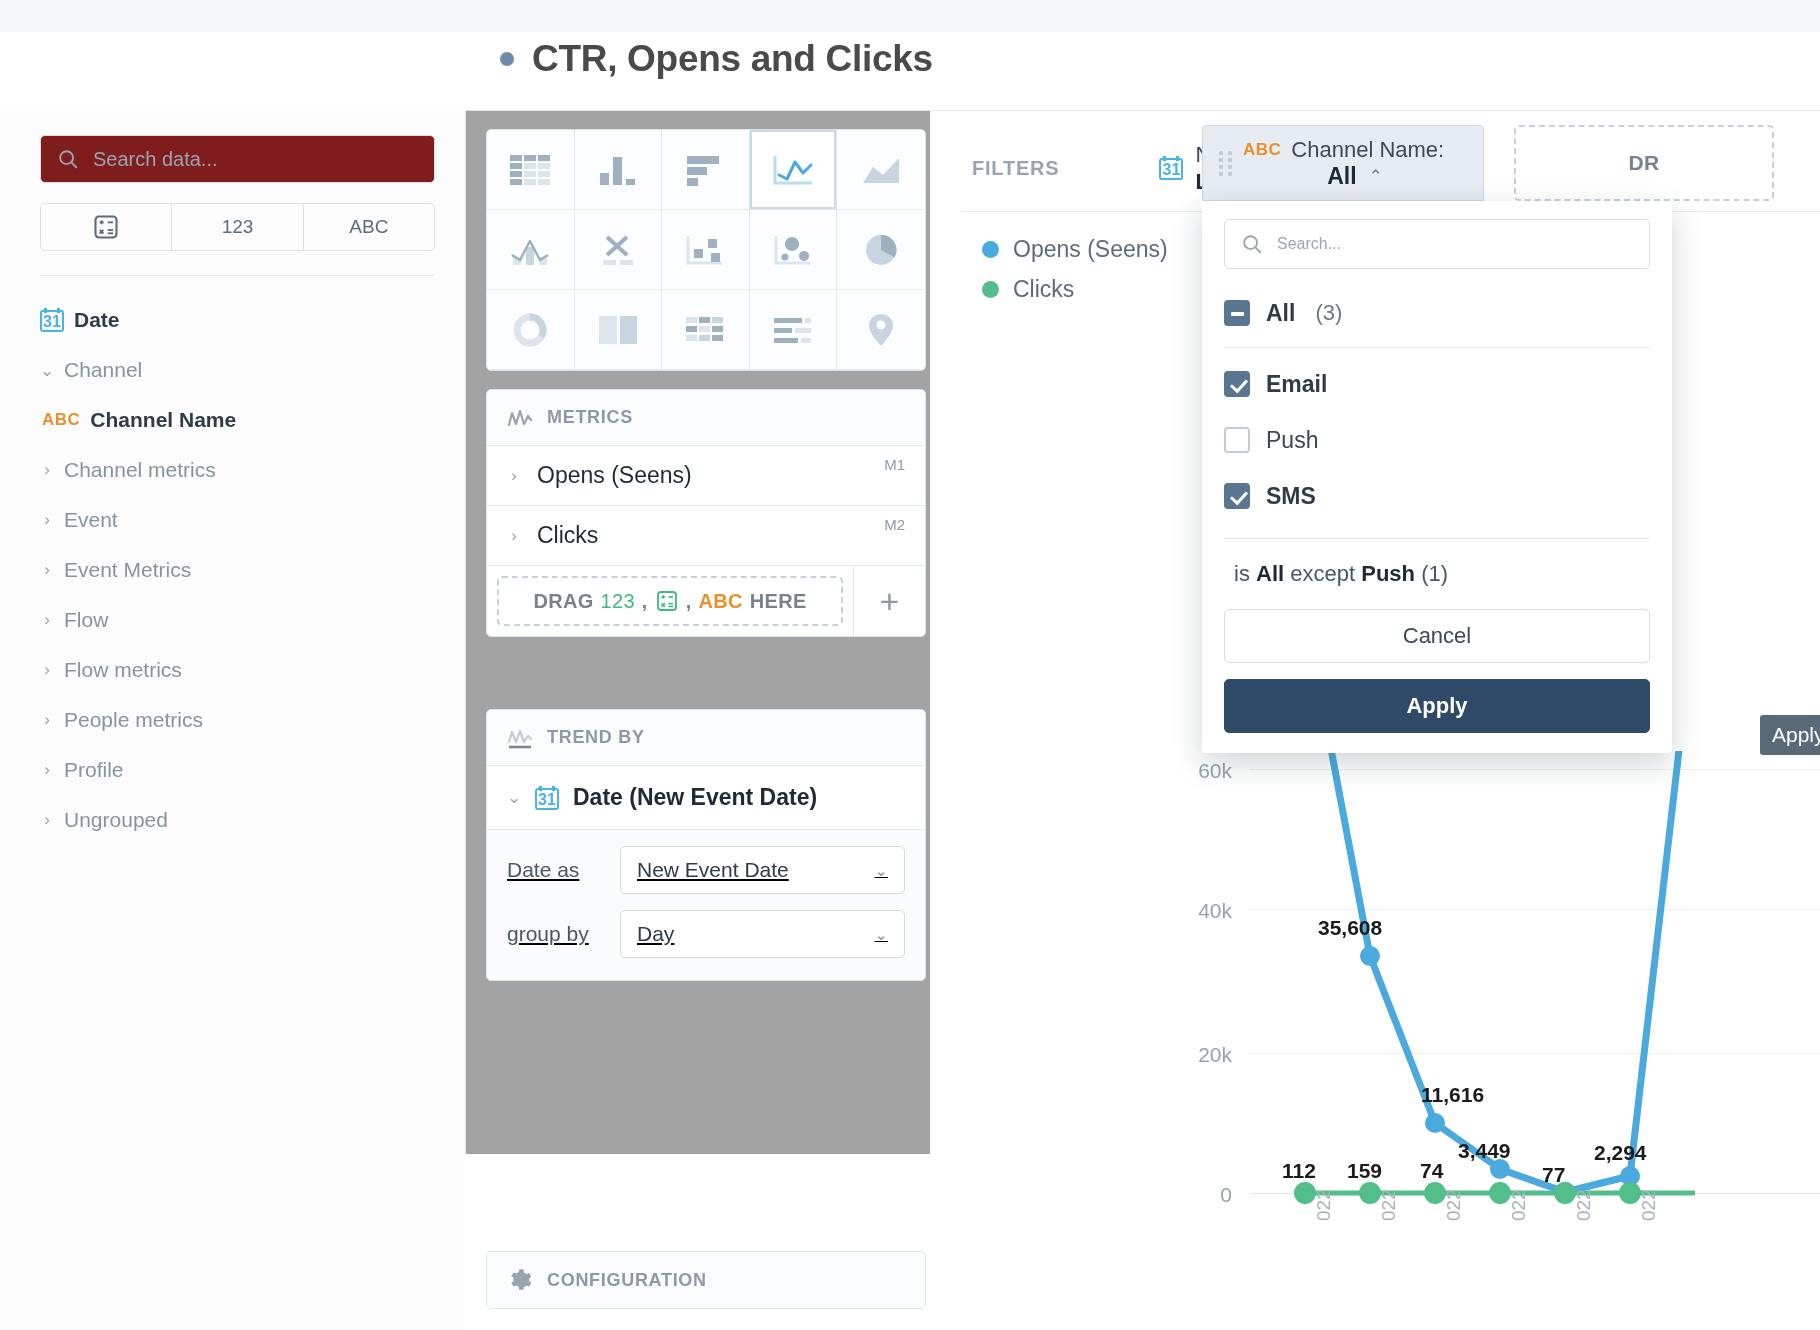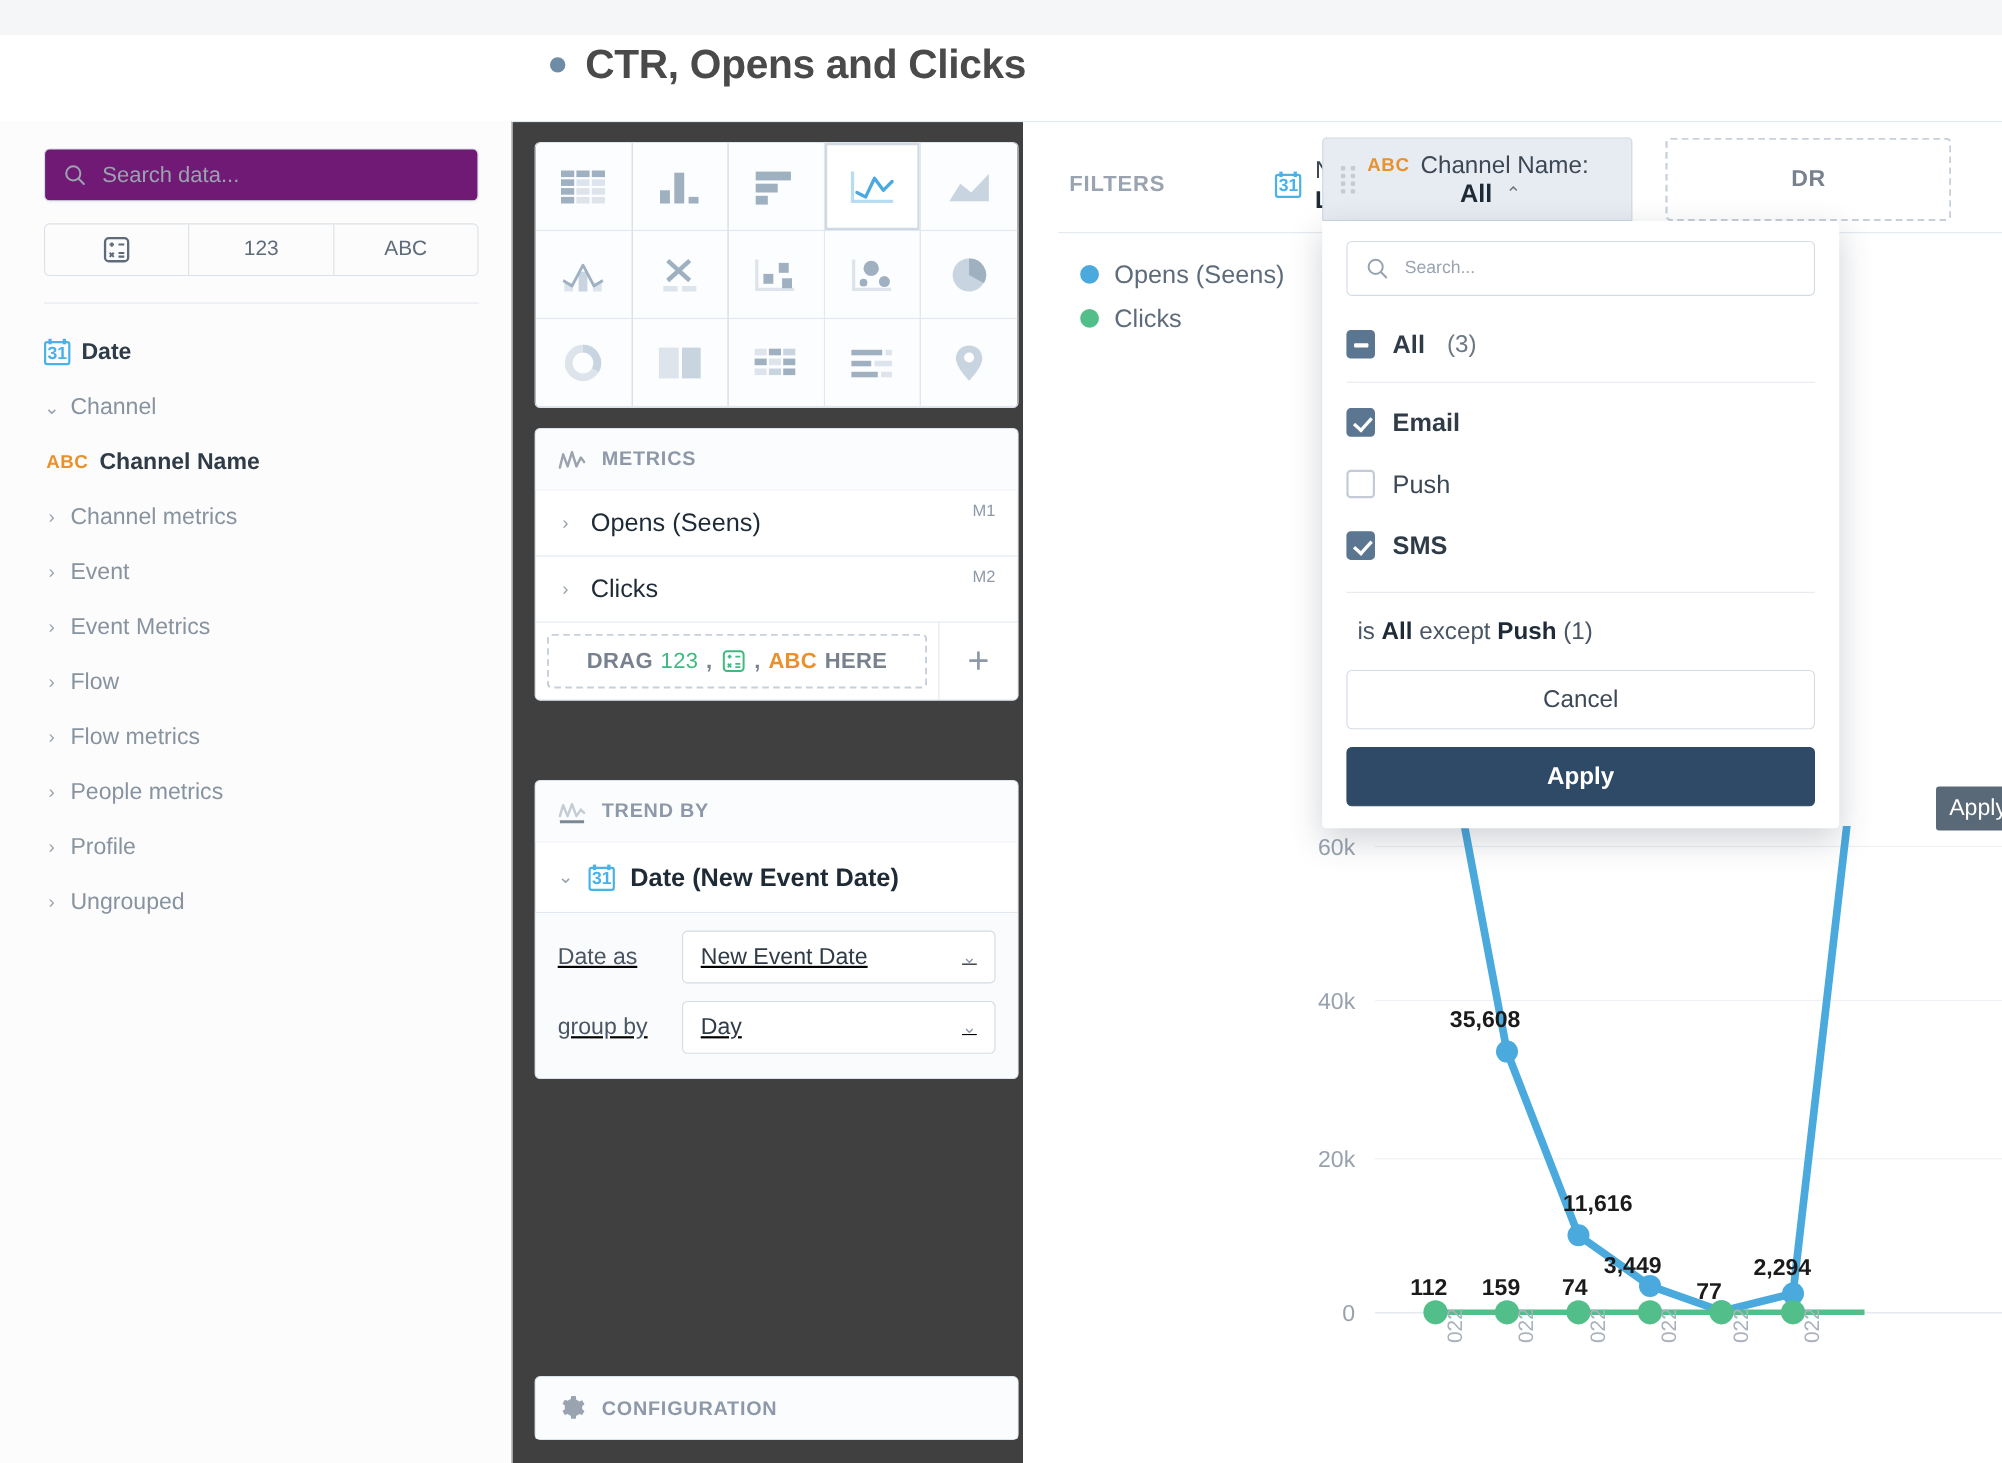--- a/index.html
+++ b/index.html
@@ -19,21 +19,21 @@
     position:absolute; top:38px; left:500px;
     display:flex; align-items:center; gap:18px;
   }
   .title-dot { width:14px; height:14px; border-radius:50%; background:#6e8ca6; }
   .title-text { font-size:37px; font-weight:bold; color:#4a4a4a; letter-spacing:-0.3px; white-space:nowrap;}
 
   
   .left-panel { position:absolute; top:110px; left:0px; width:465px; height:1220px; background:#fcfcfd; }
   .search-box {
     position:absolute; top:25px; left:40px; width:395px; height:48px;
-    border:1px solid #d8dee5; border-radius:5px; background:#701a75;
+    border:1px solid #d8dee5; border-radius:5px; background:#7f1d1d;
     display:flex; align-items:center; padding:0 16px; gap:14px;
     box-shadow:0 1px 2px rgba(0,0,0,.03);
   }
   .search-box .ph { color:#9aa4b0; font-size:20px; }
   .seg {
     position:absolute; top:93px; left:40px; width:395px; height:48px;
     border:1px solid #dbe1e8; border-radius:5px; background:#fcfcfd; display:flex;
   }
   .seg > div {
     flex:1; display:flex; align-items:center; justify-content:center;
@@ -52,22 +52,22 @@
   .abc-tag { color:#e8912d; font-size:17px; font-weight:bold; letter-spacing:0.5px; }
   .cal-ico { width:24px; height:24px; position:relative; flex:none; }
   .cal-ico i {
     position:absolute; inset:2px 0 0 0; border:2px solid #49b2e8; border-radius:3px;
     font-style:normal; font-size:16px; color:#49b2e8; text-align:center; line-height:20px; font-weight:bold;
   }
   .cal-ico b { position:absolute; top:0; left:4px; width:3px; height:5px; background:#49b2e8; }
   .cal-ico b.r { left:auto; right:4px; }
 
   
-  .builder { position:absolute; top:110px; left:465px; width:465px; height:1220px;
-             background:#404040; border-left:1px solid #e3e8ee; border-top:1px solid #e3e8ee; }
+  .builder { position:absolute; top:110px; left:465px; width:465px; height:1044px;
+             background:#a3a3a3; border-left:1px solid #e3e8ee; border-top:1px solid #e3e8ee; }
   .chart-grid {
     position:absolute; top:18px; left:20px; width:440px;
     display:grid; grid-template-columns:repeat(5,1fr); border:1px solid #dbe3ec; border-radius:5px; overflow:hidden;
   }
   .chart-cell {
     height:80px; border-right:1px solid #e2e8f0; border-bottom:1px solid #e2e8f0;
     display:flex; align-items:center; justify-content:center; background:#fcfdfe; cursor:pointer;
   }
   .chart-cell:nth-child(5n) { border-right:none; }
   .chart-cell.sel { background:#fff; box-shadow: inset 0 0 0 2px #cfd9e4; }

